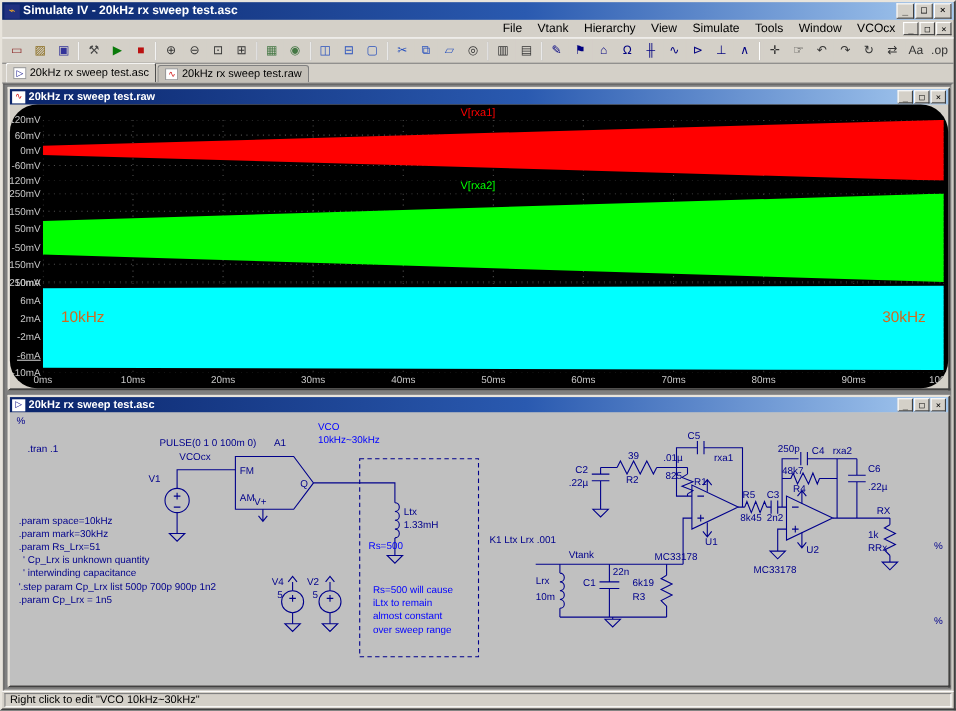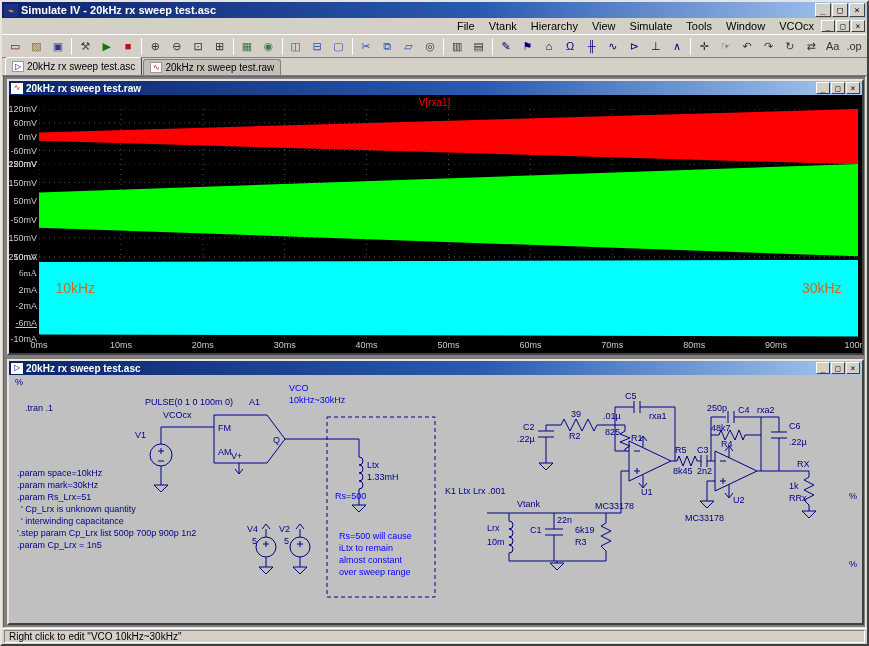--- a/index.html
+++ b/index.html
@@ -39,21 +39,21 @@
   #mdi{flex:1;background:#7f7f7f;position:relative;margin:0 1px;border:1px solid;border-color:#606060 #e8e4dc #e8e4dc #606060;overflow:hidden;}
   .child-window{position:absolute;display:flex;flex-direction:column;background:#d4d0c8;
                 border:2px solid;border-color:#e8e4dc #404040 #404040 #e8e4dc;}
   #wave-win{left:3px;top:2px;width:857px;height:276px;}
   #schem-win{left:3px;top:282px;width:857px;height:266px;}
   .child-titlebar{height:14px;background:linear-gradient(90deg,#0a246a,#2a5ab0 55%,#a6caf0);
                   display:flex;align-items:center;gap:3px;padding:0 2px;flex:0 0 auto;}
   .child-title{color:#fff;font-size:10px;font-weight:bold;flex:1;white-space:nowrap;overflow:hidden;}
   .child-icon{width:12px;height:11px;background:#fff;font-size:8px;line-height:10px;text-align:center;flex:0 0 auto;}
   
-  .wave-content{flex:1;background:#000;display:flex;flex-direction:column;padding:2px 4px 1px 2px;overflow:hidden;}
+  .wave-content{flex:1;background:#000;display:flex;flex-direction:column;padding:2px 4px 1px 2px;overflow:hidden;border-radius:25px;}
   #panes{flex:1;display:flex;flex-direction:column;}
   .pane{display:flex;flex-direction:column;flex:1;}
   .pane-label{height:12px;font-size:10px;line-height:12px;text-align:center;flex:0 0 auto;}
   .pane-body{display:flex;flex:1 1 0;}
   .gutter{width:28px;position:relative;flex:0 0 auto;font-size:9px;color:#c8c8c8;}
   .ytick{position:absolute;right:2px;transform:translateY(-50%);white-space:nowrap;}
   .grid{flex:1;position:relative;}
   .grid svg{position:absolute;inset:0;width:100%;height:100%;}
   .gl{stroke:#4b4b4b;stroke-width:1;stroke-dasharray:1,4;}
   .annot{position:absolute;top:28%;font-size:14px;}
@@ -204,20 +204,21 @@
                     <line x1="0" x2="1000" y1="50" y2="50" class="gl" vector-effect="non-scaling-stroke"></line>
                     <line x1="0" x2="1000" y1="100" y2="100" class="gl" vector-effect="non-scaling-stroke"></line>
                     <line x1="0" x2="1000" y1="150" y2="150" class="gl" vector-effect="non-scaling-stroke"></line>
                     <line x1="0" x2="1000" y1="200" y2="200" class="gl" vector-effect="non-scaling-stroke"></line>
                     <polygon points="0,85 1000,0 1000,200 0,115" fill="#ff0000"></polygon>
                   </svg>
                 </div>
               </div>
             </div>
             <div class="pane" style="flex-grow: 7.4;">
+              <div class="pane-label" style="color: rgb(0, 255, 0);">V[rxa2]</div>
               <div class="pane-body">
                 <div class="gutter">
                   <span class="ytick" style="top: 0%;">250mV</span>
                   <span class="ytick" style="top: 20%;">150mV</span>
                   <span class="ytick" style="top: 40%;">50mV</span>
                   <span class="ytick" style="top: 60%;">-50mV</span>
                   <span class="ytick" style="top: 80%;">-150mV</span>
                   <span class="ytick" style="top: 100%;">-250mV</span>
                 </div>
                 <div class="grid">
@@ -241,21 +242,21 @@
                     <line x1="0" x2="1000" y1="200" y2="200" class="gl" vector-effect="non-scaling-stroke"></line>
                     <polygon points="0,62 1000,0 1000,200 0,138" fill="#00ff00"></polygon>
                   </svg>
                 </div>
               </div>
             </div>
             <div class="pane" style="flex-grow: 6.6;">
               <div class="pane-body">
                 <div class="gutter">
                   <span class="ytick" style="top: 0%;">10mA</span>
-                  <span class="ytick" style="top: 20%; font-family: Liberation Serif, serif;">6mA</span>
+                  <span class="ytick" style="top: 20%;">6mA</span>
                   <span class="ytick" style="top: 40%;">2mA</span>
                   <span class="ytick" style="top: 60%;">-2mA</span>
                   <span class="ytick" style="top: 80%; text-decoration: underline;">-6mA</span>
                   <span class="ytick" style="top: 100%;">-10mA</span>
                 </div>
                 <div class="grid">
                   <svg viewBox="0 0 1000 200" preserveAspectRatio="none">
                     <line x1="0" x2="0" y1="0" y2="200" class="gl" vector-effect="non-scaling-stroke"></line>
                     <line x1="100" x2="100" y1="0" y2="200" class="gl" vector-effect="non-scaling-stroke"></line>
                     <line x1="200" x2="200" y1="0" y2="200" class="gl" vector-effect="non-scaling-stroke"></line>

